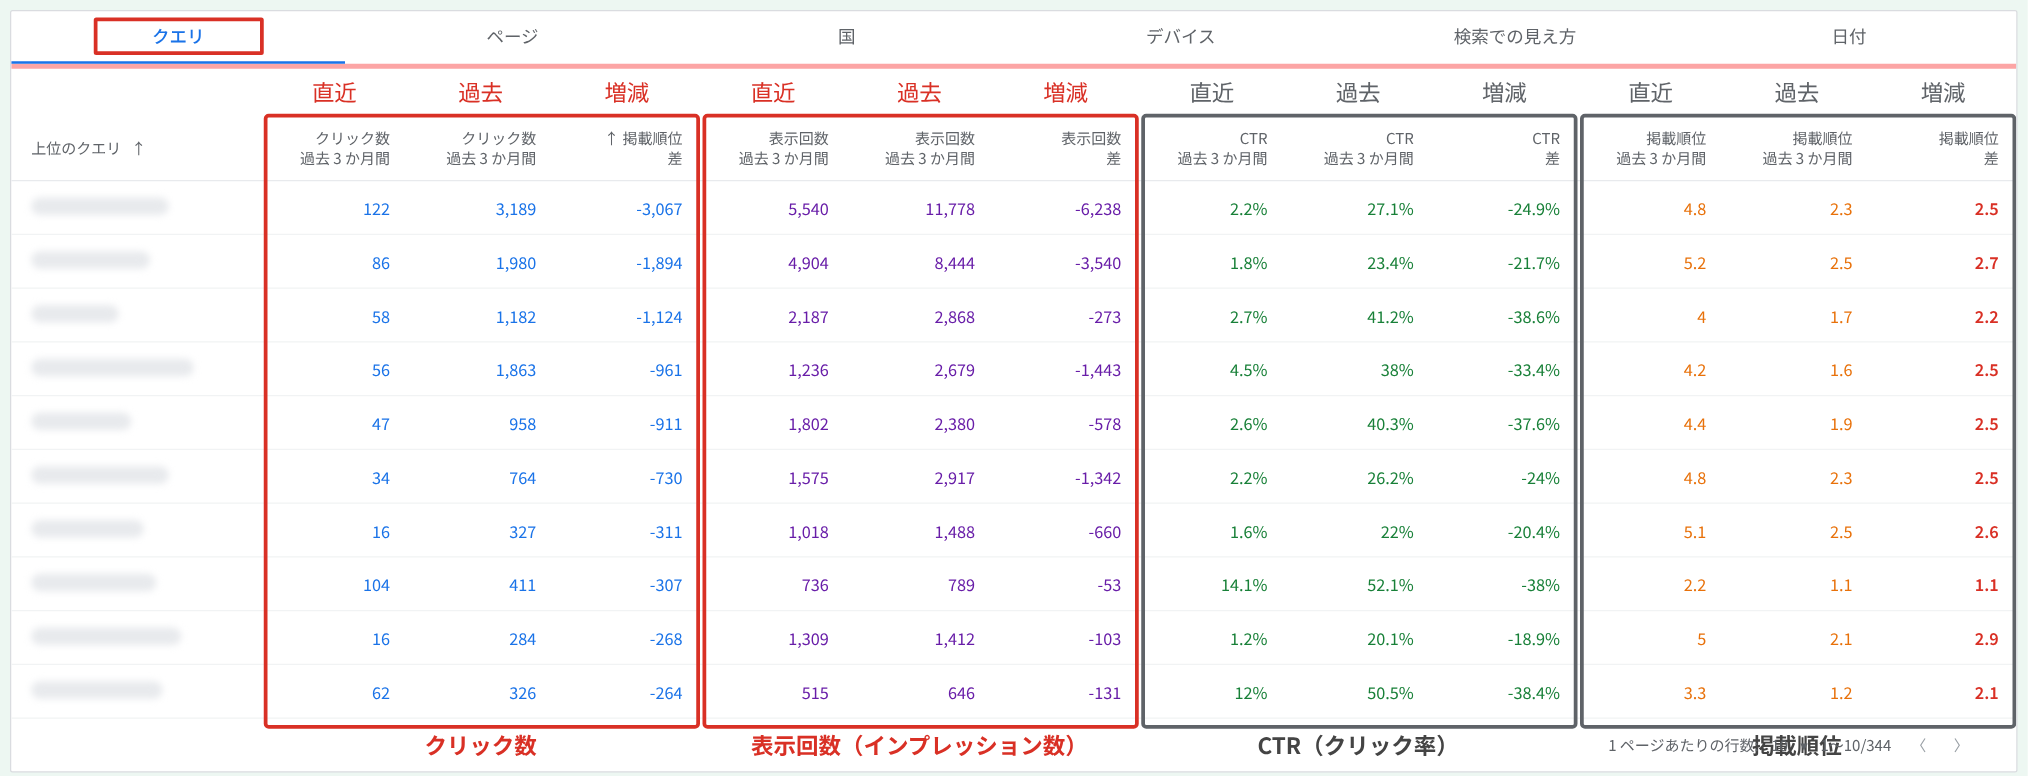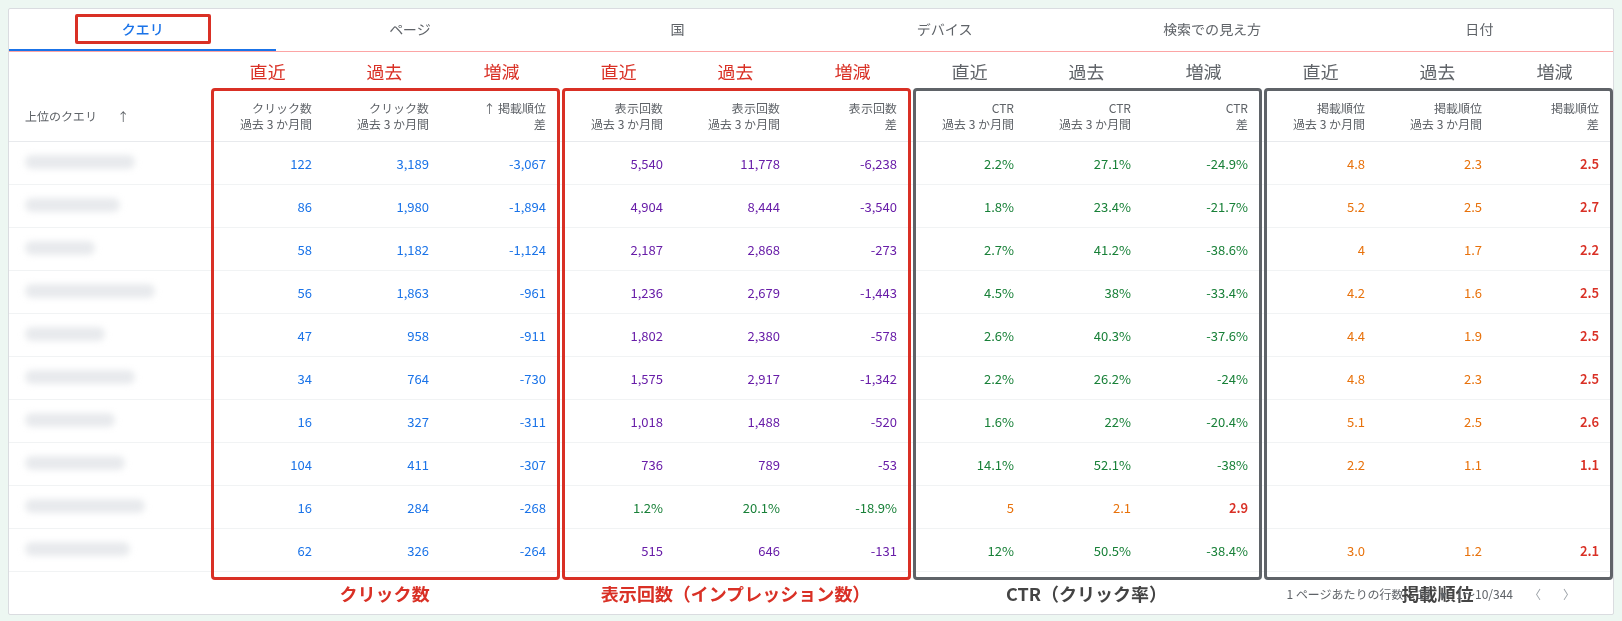--- a/index.html
+++ b/index.html
@@ -1,32 +1,32 @@
 <!DOCTYPE html>
 <html><head>
   <meta charset="utf-8">
   <style>
 html,body{margin:0;padding:0;font-family:"Noto Sans JP","Roboto",Arial,sans-serif;background:#edf7f2;color:#3c4043;font-size:13px}
 .wrap{margin:8px;background:#fff;border:1px solid #dadce0;border-radius:2px;overflow:hidden}
 
 
-.tabs{display:flex;border-bottom:1px solid #fca5a5}
+.tabs{display:flex;border-bottom:4px solid #fca5a5}
 .tab{flex:1;text-align:center;padding:10px 0;color:#5f6368;font-size:14px;cursor:pointer}
 .tab.active{color:#1a73e8;border-bottom:2px solid #1a73e8;font-weight:500}
 .tab.active .hili{border:3px solid #d93025;padding:2px 44px;border-radius:2px}
 
 
 .ann-row{display:grid;grid-template-columns:200px repeat(4,1fr);align-items:center}
 .ann-row>div{display:grid;grid-template-columns:repeat(3,1fr);text-align:center;font-weight:400;font-size:18px;padding:6px 0}
 .ann-row .red span{color:#d93025}
 .ann-row .gray span{color:#5f6368}
 
 
 .hdr{display:grid;grid-template-columns:200px repeat(4,1fr);border-bottom:1px solid #e8eaed;align-items:center}
-.hdr .qcol{color:#5f6368;font-size:12px;padding:0 16px;display:flex;align-items:center;gap:20px}
+.hdr .qcol{color:#5f6368;font-size:12px;padding:0 16px;display:flex;align-items:center;gap:8px}
 .hdr .group{display:grid;grid-template-columns:repeat(3,1fr)}
 .hcell{font-size:12px;color:#5f6368;text-align:right;padding:10px 14px 10px 0;line-height:1.3}
 .hcell .l1{display:block}
 .hcell .l2{display:block}
 
 
 .rows{}
 .row{display:grid;grid-template-columns:200px repeat(4,1fr);border-bottom:1px solid #f1f3f4;align-items:center;height:42px}
 .row .qlabel{padding-left:16px}
 .row .blur{display:inline-block;height:14px;border-radius:8px;background:#e8eaed;filter:blur(3px)}
@@ -295,21 +295,21 @@
         <div class="row">
           <div class="qlabel"><span class="blur" style="width: 90px;"></span></div>
           <div class="group">
             <div class="cell c-blue">16</div>
             <div class="cell c-blue">327</div>
             <div class="cell c-blue">-311</div>
           </div>
           <div class="group">
             <div class="cell c-purple">1,018</div>
             <div class="cell c-purple">1,488</div>
-            <div class="cell c-purple">-520</div>
+            <div class="cell c-purple">-660</div>
           </div>
           <div class="group">
             <div class="cell c-green">1.6%</div>
             <div class="cell c-green">22%</div>
             <div class="cell c-green">-20.4%</div>
           </div>
           <div class="group">
             <div class="cell c-orange">5.1</div>
             <div class="cell c-orange">2.5</div>
             <div class="cell c-red">2.6</div>
@@ -339,20 +339,25 @@
           </div>
         </div>
         <div class="row">
           <div class="qlabel"><span class="blur" style="width: 120px;"></span></div>
           <div class="group">
             <div class="cell c-blue">16</div>
             <div class="cell c-blue">284</div>
             <div class="cell c-blue">-268</div>
           </div>
           <div class="group">
+            <div class="cell c-purple">1,309</div>
+            <div class="cell c-purple">1,412</div>
+            <div class="cell c-purple">-103</div>
+          </div>
+          <div class="group">
             <div class="cell c-green">1.2%</div>
             <div class="cell c-green">20.1%</div>
             <div class="cell c-green">-18.9%</div>
           </div>
           <div class="group">
             <div class="cell c-orange">5</div>
             <div class="cell c-orange">2.1</div>
             <div class="cell c-red">2.9</div>
           </div>
         </div>
@@ -367,21 +372,21 @@
             <div class="cell c-purple">515</div>
             <div class="cell c-purple">646</div>
             <div class="cell c-purple">-131</div>
           </div>
           <div class="group">
             <div class="cell c-green">12%</div>
             <div class="cell c-green">50.5%</div>
             <div class="cell c-green">-38.4%</div>
           </div>
           <div class="group">
-            <div class="cell c-orange">3.0</div>
+            <div class="cell c-orange">3.3</div>
             <div class="cell c-orange">1.2</div>
             <div class="cell c-red">2.1</div>
           </div>
         </div>
       </div>
 
     <div class="box box-red" id="box-clicks" style="left: 202px; width: 343px; top: -2px; height: 486.188px;"></div>
     <div class="box box-red" id="box-impr" style="left: 553px; width: 343px; top: -2px; height: 486.188px;"></div>
     <div class="box box-gray" id="box-ctr" style="left: 904px; width: 343px; top: -2px; height: 486.188px;"></div>
     <div class="box box-gray" id="box-pos" style="left: 1255px; width: 343px; top: -2px; height: 486.188px;"></div>

